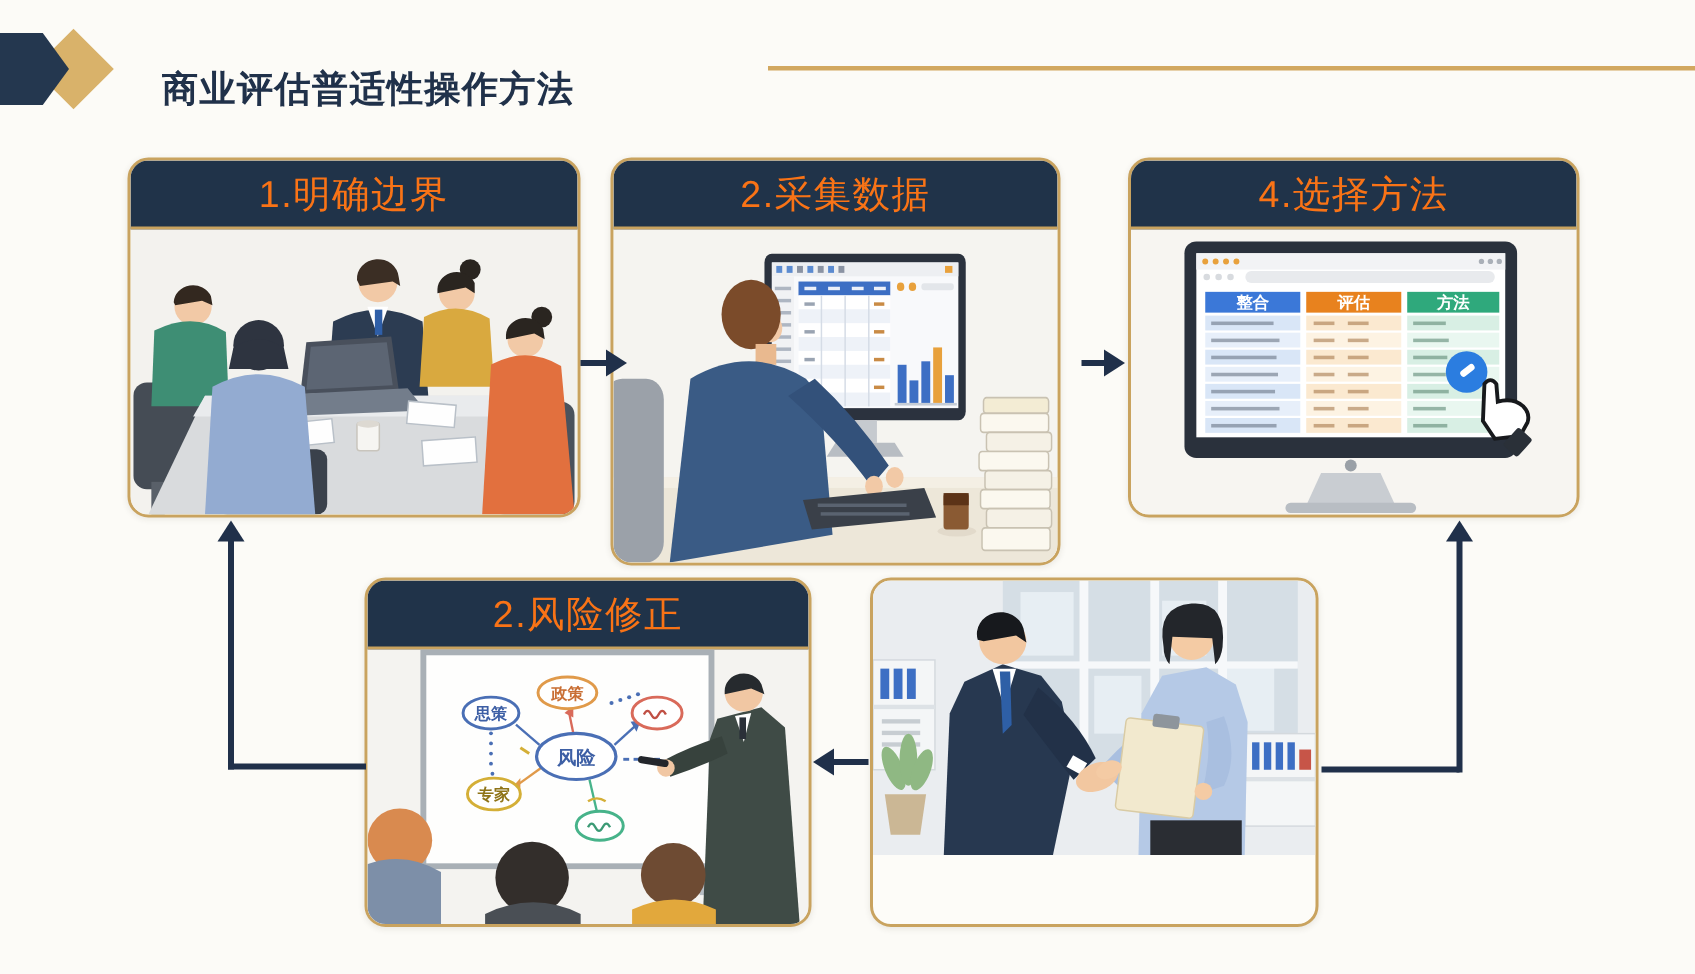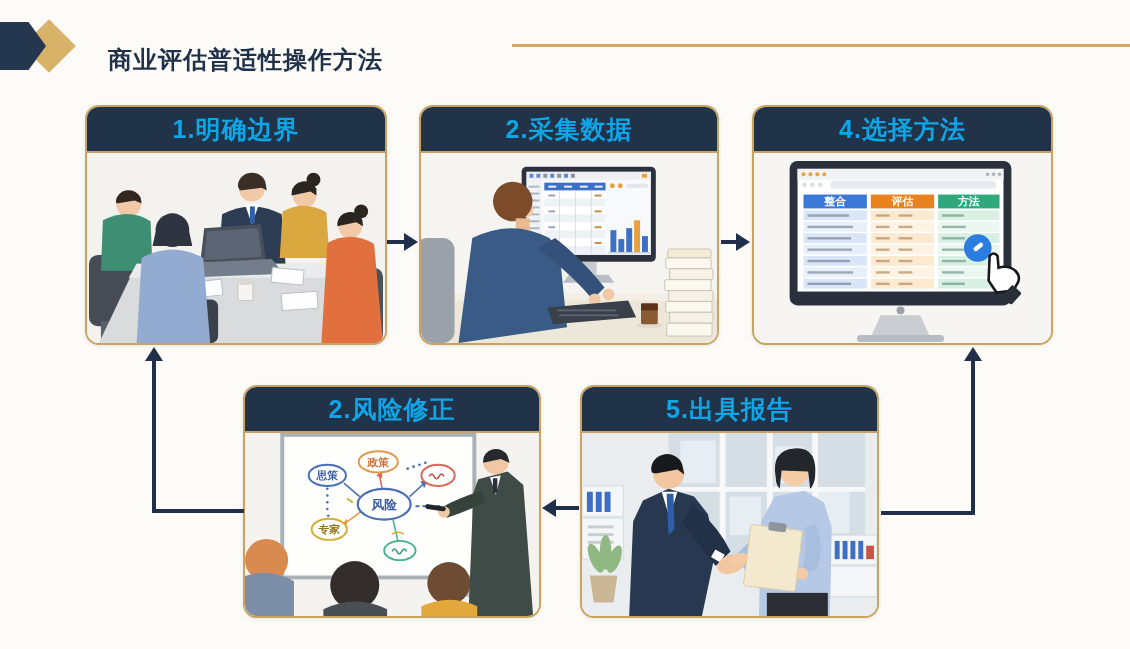--- a/index.html
+++ b/index.html
@@ -27,29 +27,29 @@
     position:absolute;left:512px;top:44px;width:618px;height:3px;
     background:#D2A860;z-index:1;
   }
   
   .card{
     position:absolute;border:2px solid #C9A35F;border-radius:14px;
     background:#FDFCF8;overflow:hidden;box-sizing:border-box;
     box-shadow:0 1px 4px rgba(60,50,30,.10);
   }
   .card-header{
-    height:44px;background:#203349;color:#0ea5e9;
+    height:44px;background:#203349;color:#f97316;
     display:flex;align-items:center;justify-content:center;
-    font-size:25px;font-weight:bold;letter-spacing:1px;
+    font-size:25px;font-weight:normal;letter-spacing:1px;
     border-bottom:2px solid #C9A35F;
   }
   .card-body{position:relative;width:100%;height:calc(100% - 46px);}
   .card-body svg{display:block;width:100%;height:100%;}
   #card1{left:85px;top:105px;width:302px;height:240px;}
-  #card2{left:419px;top:105px;width:300px;height:240px;text-align:center;}
+  #card2{left:407px;top:105px;width:300px;height:272px;text-align:center;}
   #card3{left:752px;top:105px;width:301px;height:240px;}
   #card4{left:243px;top:385px;width:298px;height:233px;}
   #card5{left:580px;top:385px;width:299px;height:233px;}
   
   .flow-line{position:absolute;background:#20304A;}
   .tri{position:absolute;width:0;height:0;}
   .tri-right{border-top:9px solid transparent;border-bottom:9px solid transparent;border-left:14px solid #20304A;}
   .tri-left{border-top:9px solid transparent;border-bottom:9px solid transparent;border-right:14px solid #20304A;}
   .tri-up{border-left:9px solid transparent;border-right:9px solid transparent;border-bottom:14px solid #20304A;}
 </style>
@@ -432,21 +432,20 @@
         <circle cx="112" cy="158" r="25" fill="#332E2B"></circle>
         <path d="M80,183 q33,-16 65,0 l0,7 -65,0 z" fill="#4A4F55"></path>
         <circle cx="208" cy="156" r="22" fill="#6E4B33"></circle>
         <path d="M180,180 q29,-14 57,0 l0,10 -57,0 z" fill="#E2A83C"></path>
       </g>
     </svg>
   </div>
 </div>
 
 <div class="card" id="card5">
-  <div class="card-header">5.出具报告</div>
   <div class="card-body">
     <svg viewBox="0 0 300 190" preserveAspectRatio="none">
       <rect width="300" height="190" fill="#EAEDF0"></rect>
       <g>
         <rect x="88" y="0" width="200" height="128" fill="#D5DEE5"></rect>
         <g fill="#E7EEF3">
             <rect x="100" y="8" width="36" height="44"></rect>
             <rect x="196" y="14" width="30" height="38"></rect>
             <rect x="150" y="66" width="32" height="40"></rect>
             <rect x="238" y="60" width="34" height="44"></rect>

